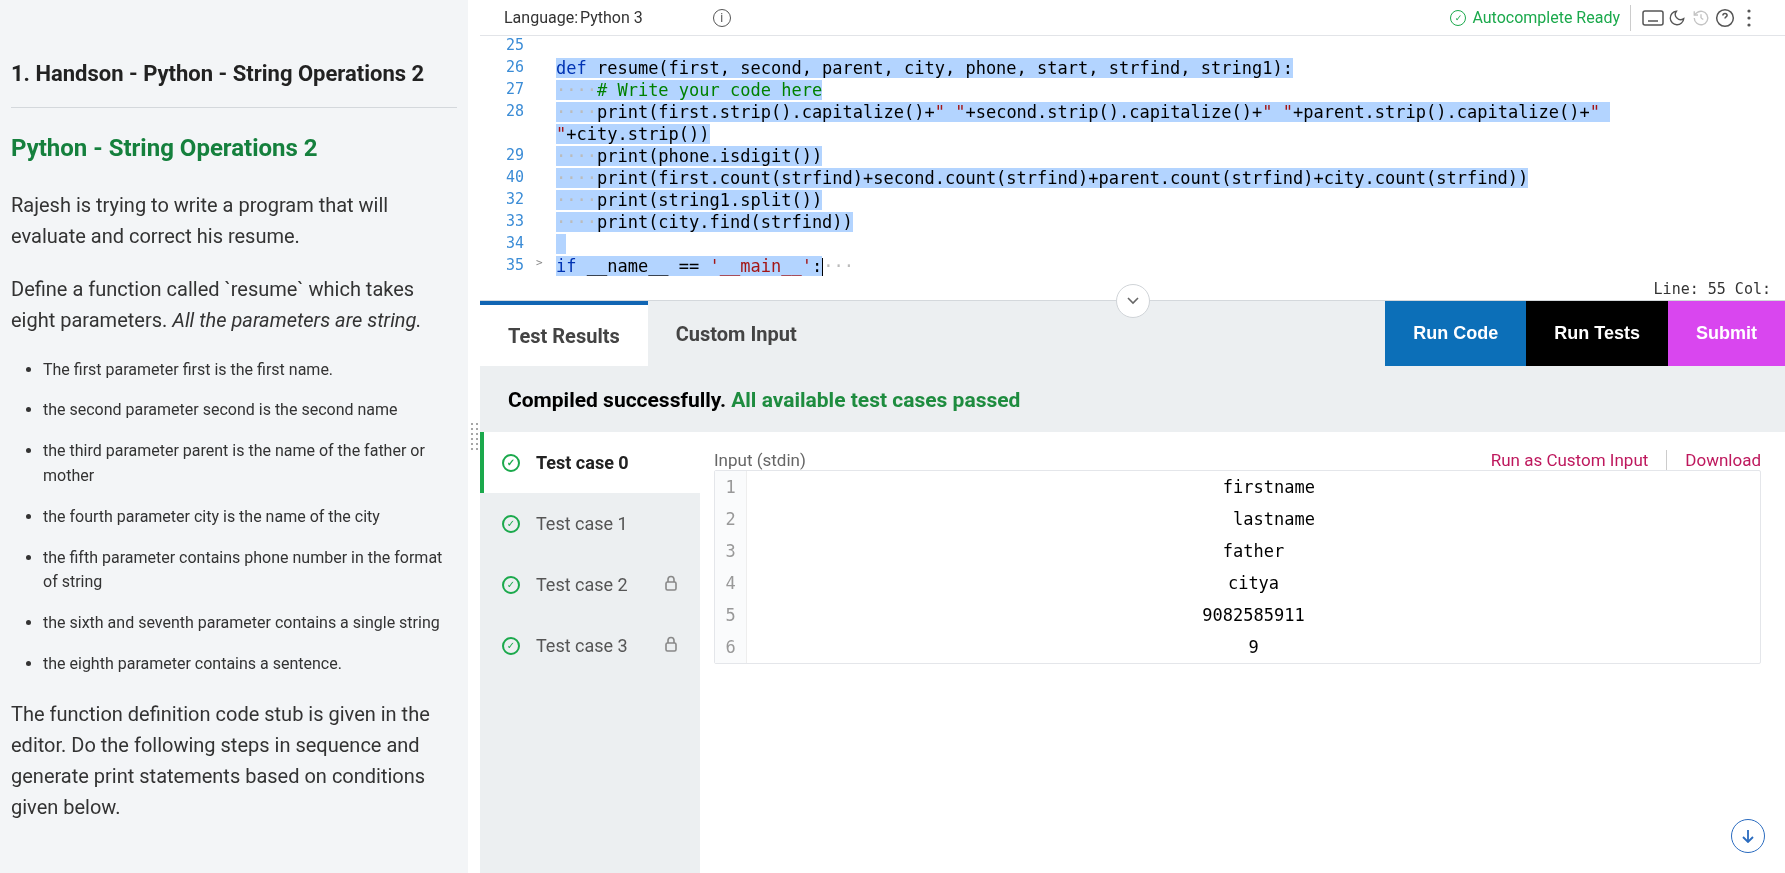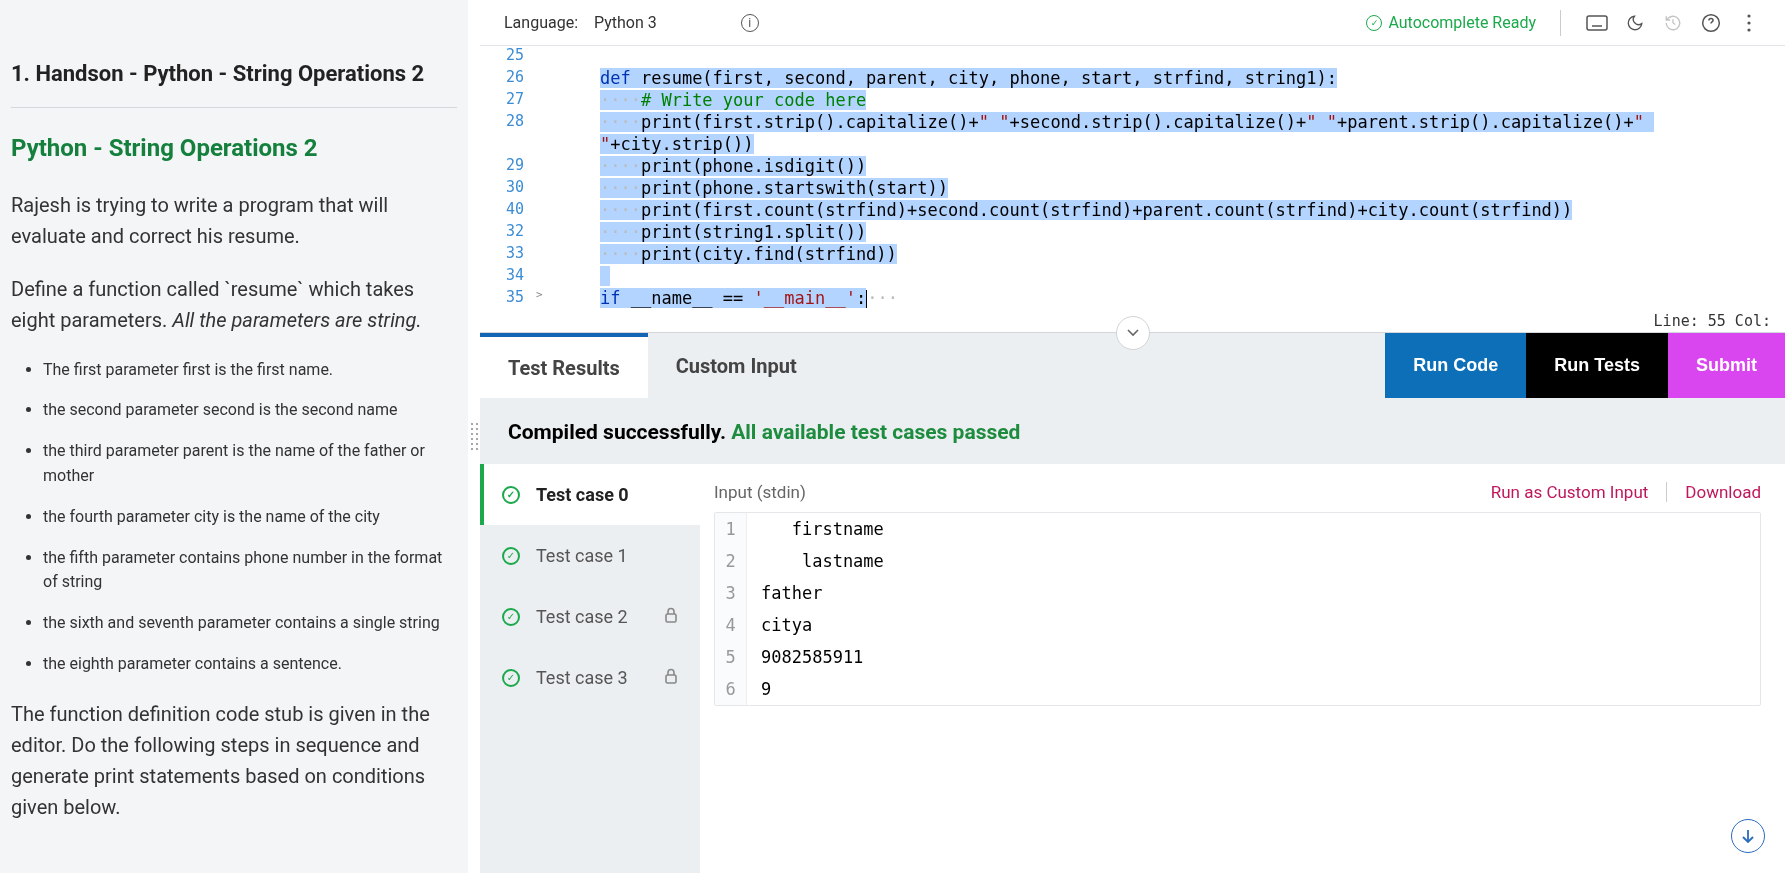--- a/index.html
+++ b/index.html
@@ -76,26 +76,25 @@
     
     .right-panel {
       flex: 1;
       display: flex;
       flex-direction: column;
       background: #fff;
     }
 
     
     .topbar {
-      height: 46px;
+      height: 36px;
       display: flex;
       align-items: center;
       padding: 0 24px;
       border-bottom: 1px solid #e2e4e8;
-      gap: 14px;
       text-align: center;
     }
     .topbar .lang-label { font-size: 16px; color: #333; }
     .topbar .lang-value { font-size: 16px; color: #333; margin-left: 2px; }
     .topbar .info-icon { margin-left: 70px; width: 18px; height: 18px; border: 1.5px solid #555; border-radius: 50%; display: flex; align-items: center; justify-content: center; font-size: 12px; color: #555; cursor: pointer; }
     .topbar .spacer { flex: 1; }
     .autocomplete { color: #1ba94c; font-size: 16px; display: flex; align-items: center; gap: 6px; }
     .autocomplete .check-ring { width: 16px; height: 16px; border: 1.6px solid #1ba94c; border-radius: 50%; display: flex; align-items:center; justify-content:center; font-size: 9px; }
     .topbar .vdiv { width: 1px; height: 26px; background: #ccc; margin: 0 10px; }
     .icon-btn { width: 24px; height: 24px; display: flex; align-items: center; justify-content: center; cursor: pointer; color: #555; }
@@ -113,21 +112,21 @@
     .gutter {
       width: 56px;
       text-align: right;
       padding-right: 12px;
       color: #3b8cd6;
       font-size: 15px;
       user-select: none;
       flex-shrink: 0;
     }
     .fold-col { width: 18px; color: #888; font-size: 11px; flex-shrink: 0; user-select: none; }
-    .code-text { flex: 1; white-space: pre; padding-left: 2px; margin-left: 44px; }
+    .code-text { flex: 1; white-space: pre; padding-left: 2px; }
     .sel { background: #b3d4ff; }
     .kw { color: #0033b3; }
     .comment { color: #008000; }
     .str { color: #a31515; }
     .dots { color: #bbb; }
     .cursor-bar { border-right: 1.5px solid #000; display:inline-block; height: 18px; vertical-align: middle; }
     .editor-status {
       text-align: right;
       padding: 2px 14px;
       font-family: "Consolas", monospace;
@@ -229,29 +228,29 @@
       color: #222;
       padding-left: 18px;
     }
     .tc-check-ring { width: 18px; height: 18px; border: 2px solid #1ba94c; border-radius: 50%; display:flex;align-items:center;justify-content:center; font-size:10px; color:#1ba94c; flex-shrink:0;}
     .lock-icon { margin-left: auto; color: #888; }
 
     .io-panel { flex: 1; padding: 18px 24px 0 14px; overflow-y: auto; position: relative; }
     .io-panel::-webkit-scrollbar { width: 14px; }
     .io-panel::-webkit-scrollbar-track { background: #fff; }
     .io-panel::-webkit-scrollbar-thumb { background: #c1c1c1; }
-    .io-header { display: flex; align-items: flex-end; margin-bottom: 10px; }
+    .io-header { display: flex; align-items: flex-end; }
     .io-label { font-size: 17px; color: #666; }
     .io-links { margin-left: auto; display: flex; gap: 18px; }
     .io-link { color: #be185d; font-size: 17px; cursor: pointer; }
     .io-link.sep { border-left: 1px solid #ccc; padding-left: 18px; }
     .stdin-box { border: 1px solid #e4e6ea; border-radius: 2px; }
     .stdin-line { display: flex; font-family: "Consolas", monospace; font-size: 17px; }
     .stdin-num { width: 32px; text-align: center; color: #999; background: #fafbfc; border-right: 1px solid #eee; padding: 6px 0; }
-    .stdin-val { padding: 6px 14px; flex: 1; white-space: pre; }
+    .stdin-val { padding: 6px 14px; flex: 1; white-space: pre; text-align: center; }
 
     
     .scroll-float {
       position: fixed;
       right: 20px;
       bottom: 20px;
       width: 34px; height: 34px;
       border: 1.5px solid #2a6bbf;
       border-radius: 50%;
       display: flex; align-items: center; justify-content: center;
@@ -397,25 +396,20 @@
           <span class="gutter"></span>
           <span class="fold-col"></span>
           <span class="code-text"><span class="sel"><span class="str">"</span>+city.strip())</span></span>
         </div>
         <div class="code-line">
           <span class="gutter">29</span>
           <span class="fold-col"></span>
           <span class="code-text"><span class="sel"><span class="dots">····</span>print(phone.isdigit())</span></span>
         </div>
         <div class="code-line">
-          <span class="gutter">30</span>
-          <span class="fold-col"></span>
-          <span class="code-text"><span class="sel"><span class="dots">····</span>print(phone.startswith(start))</span></span>
-        </div>
-        <div class="code-line">
           <span class="gutter">40</span>
           <span class="fold-col"></span>
           <span class="code-text"><span class="sel"><span class="dots">····</span>print(first.count(strfind)+second.count(strfind)+parent.count(strfind)+city.count(strfind))</span></span>
         </div>
         <div class="code-line">
           <span class="gutter">32</span>
           <span class="fold-col"></span>
           <span class="code-text"><span class="sel"><span class="dots">····</span>print(string1.split())</span></span>
         </div>
         <div class="code-line">

